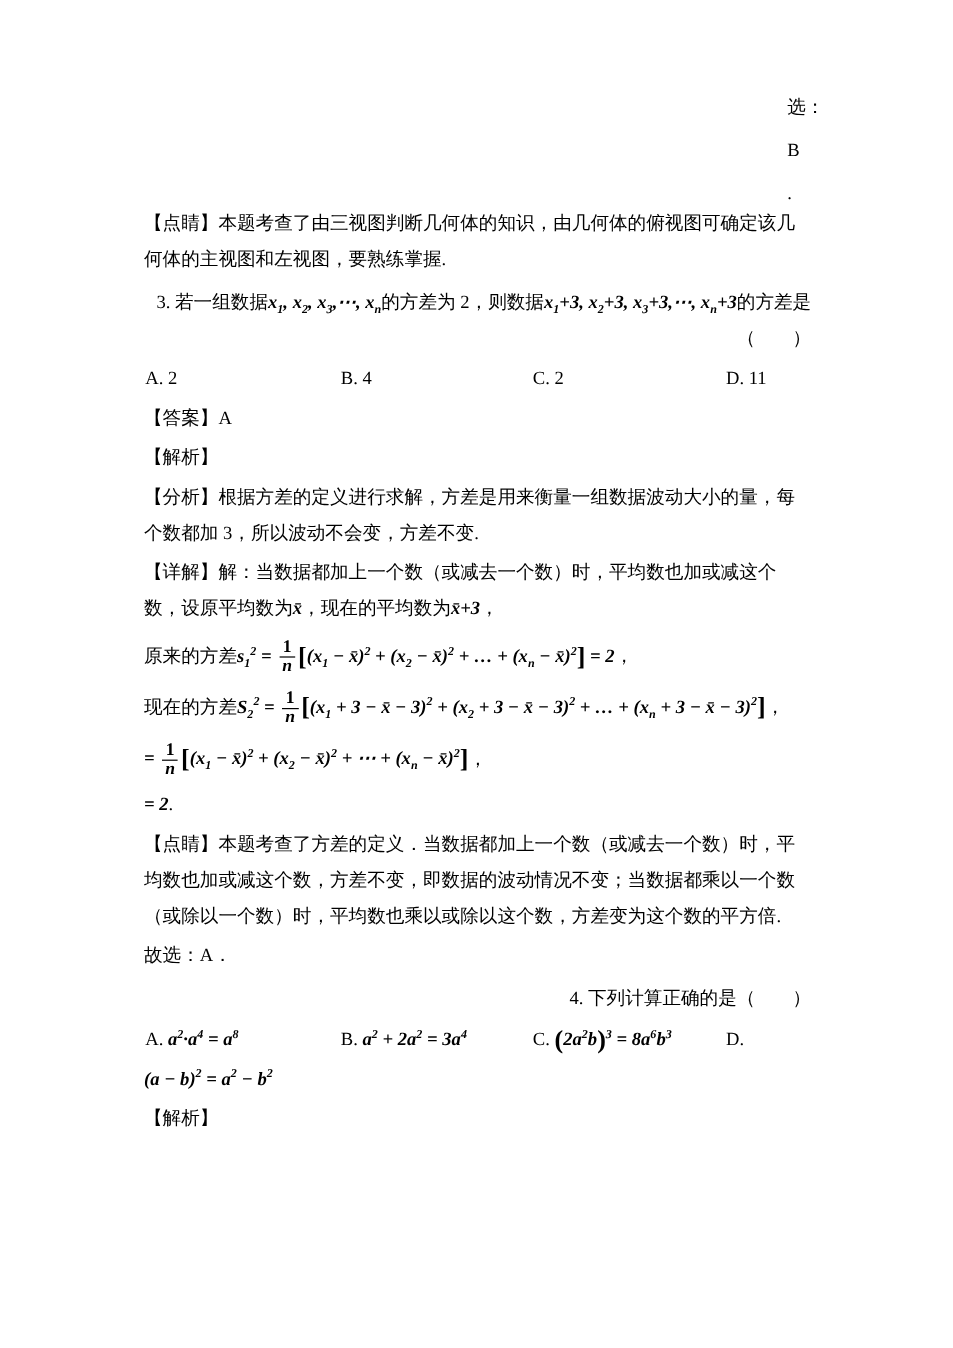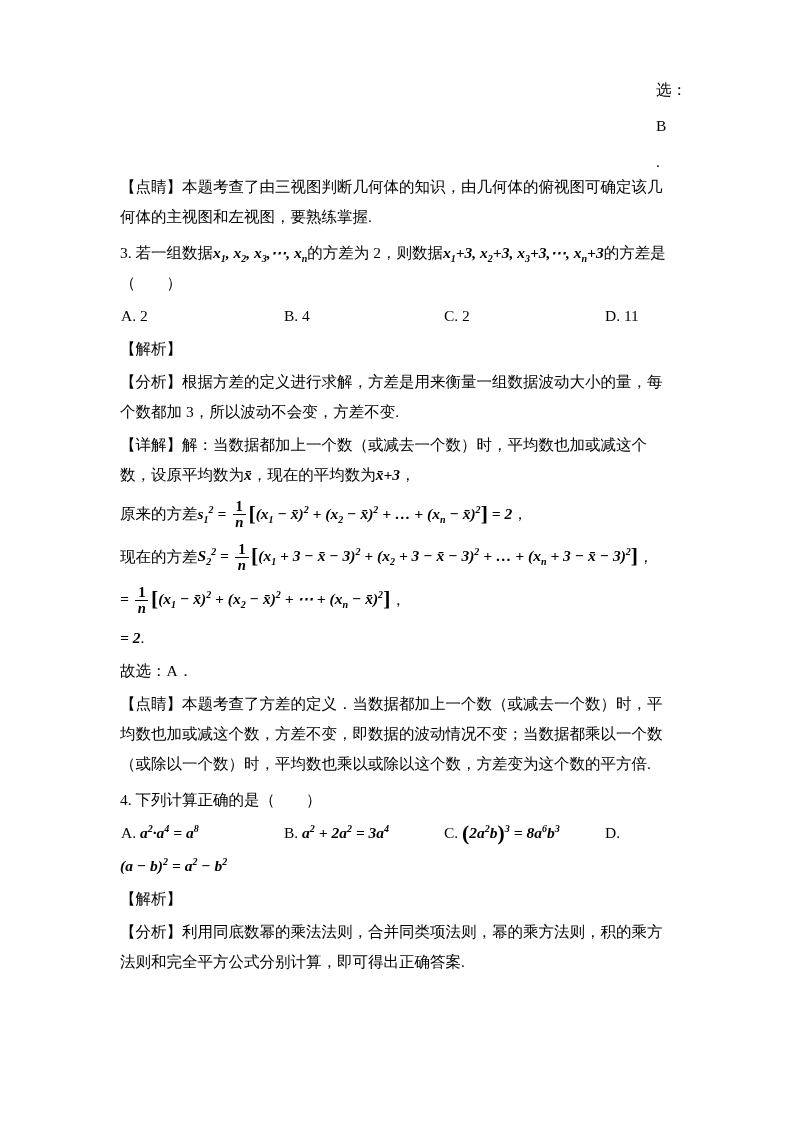--- a/index.html
+++ b/index.html
@@ -13,21 +13,21 @@
     overflow:hidden;
   }
   .overflow-frag{
     position:absolute;left:656px;top:72px;
     line-height:36px;font-size:15.5px;
   }
   .content{
     position:absolute;left:120px;top:172px;width:556px;
   }
   p{margin:0 0 3px 0;line-height:30px;}
-  .gap-top{margin-top:6px;}
+  .gap-top{margin-top:6px;text-align:right;}
   .opts{
     display:grid;
     grid-template-columns:163px 160px 161px 1fr;
     line-height:30px;
     margin:0 0 3px 1px;
     align-items:end;
   }
   sub,sup{line-height:0;font-size:0.65em;}
   .m{font-style:italic;font-weight:bold;}
   .m i{font-style:italic;}
@@ -60,49 +60,49 @@
 
     <p class="gap-top">3. 若一组数据<span class="m"><i>x</i><sub>1</sub>, <i>x</i><sub>2</sub>, <i>x</i><sub>3</sub>,⋯, <i>x</i><sub>n</sub></span>的方差为 2，则数据<span class="m"><i>x</i><sub>1</sub>+3, <i>x</i><sub>2</sub>+3, <i>x</i><sub>3</sub>+3,⋯, <i>x</i><sub>n</sub>+3</span>的方差是（　　）</p>
 
     <div class="opts">
       <span class="cell">A. 2</span>
       <span class="cell">B. 4</span>
       <span class="cell">C. 2</span>
       <span class="cell">D. 11</span>
     </div>
 
+    <p>【答案】A</p>
     <p>【解析】</p>
     <p>【分析】根据方差的定义进行求解，方差是用来衡量一组数据波动大小的量，每个数都加 3，所以波动不会变，方差不变.</p>
     <p>【详解】解：当数据都加上一个数（或减去一个数）时，平均数也加或减这个数，设原平均数为<span class="m"><i>x̄</i></span>，现在的平均数为<span class="m"><i>x̄</i>+3</span>，</p>
 
     <p class="disp">原来的方差<span class="m"><i>s</i><sub>1</sub><sup>2</sup> = <span class="fr">
             <span class="fn">1</span>
             <span class="fd">n</span>
           </span><span class="bk">[</span>(<i>x</i><sub>1</sub> − <i>x̄</i>)<sup>2</sup> + (<i>x</i><sub>2</sub> − <i>x̄</i>)<sup>2</sup> + … + (<i>x</i><sub>n</sub> − <i>x̄</i>)<sup>2</sup><span class="bk">]</span> = 2</span>，</p>
     <p class="disp">现在的方差<span class="m"><i>S</i><sub>2</sub><sup>2</sup> = <span class="fr">
             <span class="fn">1</span>
             <span class="fd">n</span>
           </span><span class="bk">[</span>(<i>x</i><sub>1</sub> + 3 − <i>x̄</i> − 3)<sup>2</sup> + (<i>x</i><sub>2</sub> + 3 − <i>x̄</i> − 3)<sup>2</sup> + … + (<i>x</i><sub>n</sub> + 3 − <i>x̄</i> − 3)<sup>2</sup><span class="bk">]</span></span>，</p>
     <p class="disp2"><span class="m">= <span class="fr">
             <span class="fn">1</span>
             <span class="fd">n</span>
           </span><span class="bk">[</span>(<i>x</i><sub>1</sub> − <i>x̄</i>)<sup>2</sup> + (<i>x</i><sub>2</sub> − <i>x̄</i>)<sup>2</sup> + ⋯ + (<i>x</i><sub>n</sub> − <i>x̄</i>)<sup>2</sup><span class="bk">]</span></span>，</p>
     <p><span class="m">= 2</span>.</p>
 
+    <p>【点睛】本题考查了方差的定义．当数据都加上一个数（或减去一个数）时，平均数也加或减这个数，方差不变，即数据的波动情况不变；当数据都乘以一个数（或除以一个数）时，平均数也乘以或除以这个数，方差变为这个数的平方倍.</p>
     <p>故选：A．</p>
-    <p>【点睛】本题考查了方差的定义．当数据都加上一个数（或减去一个数）时，平均数也加或减这个数，方差不变，即数据的波动情况不变；当数据都乘以一个数（或除以一个数）时，平均数也乘以或除以这个数，方差变为这个数的平方倍.</p>
 
     <p class="gap-top">4. 下列计算正确的是（　　）</p>
 
     <div class="opts">
       <span class="cell">A. <span class="m"><i>a</i><sup>2</sup>·<i>a</i><sup>4</sup> = <i>a</i><sup>8</sup></span></span>
       <span class="cell">B. <span class="m"><i>a</i><sup>2</sup> + 2<i>a</i><sup>2</sup> = 3<i>a</i><sup>4</sup></span></span>
       <span class="cell">C. <span class="m"><span class="bk">(</span>2<i>a</i><sup>2</sup><i>b</i><span class="bk">)</span><sup>3</sup> = 8<i>a</i><sup>6</sup><i>b</i><sup>3</sup></span></span>
       <span class="cell">D.</span>
     </div>
 
     <p><span class="m">(<i>a</i> − <i>b</i>)<sup>2</sup> = <i>a</i><sup>2</sup> − <i>b</i><sup>2</sup></span></p>
 
     <p>【解析】</p>
-    <p>【分析】利用同底数幂的乘法法则，合并同类项法则，幂的乘方法则，积的乘方法则和完全平方公式分别计算，即可得出正确答案.</p>
 
   </div>
 </div>
 
 </body></html>

